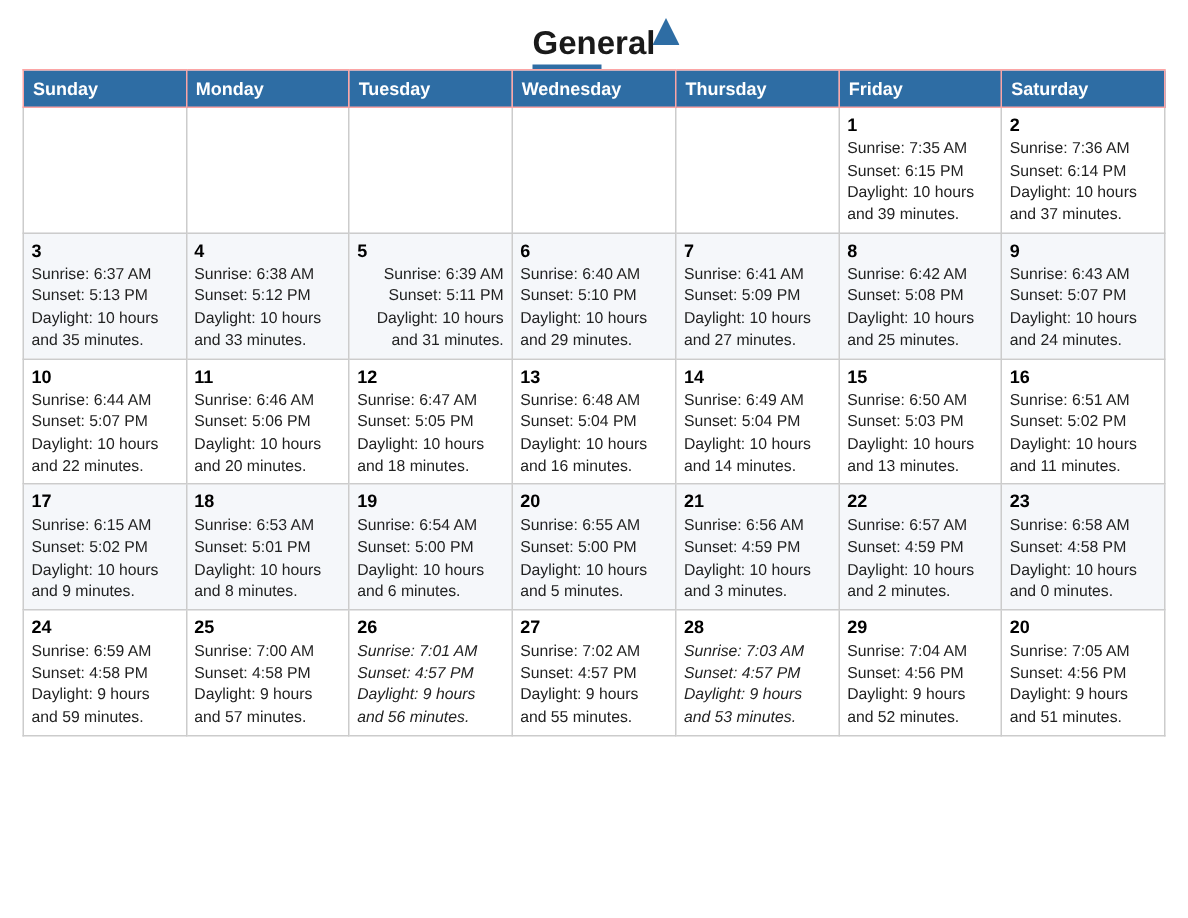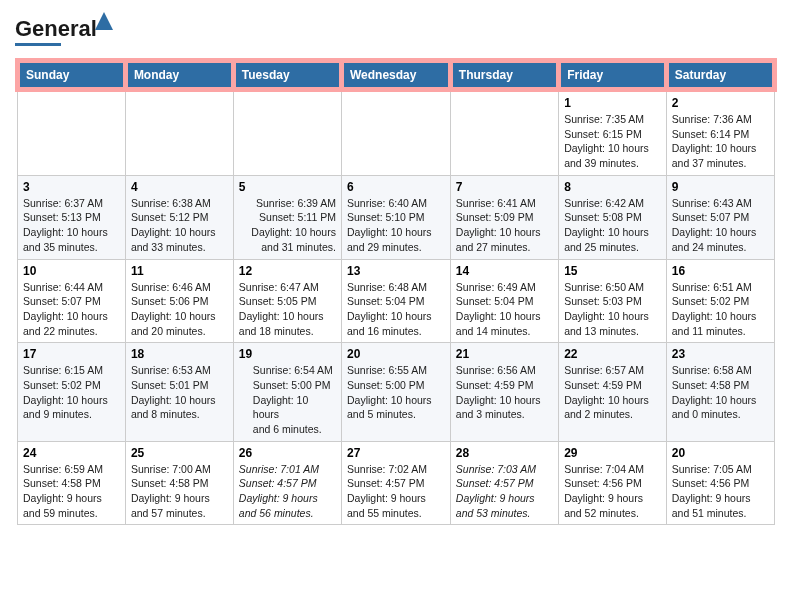--- a/index.html
+++ b/index.html
@@ -5,23 +5,23 @@
     * { box-sizing: border-box; margin: 0; padding: 0; }
     body {
       font-family: Arial, sans-serif;
       background: #fff;
       width: 792px;
       min-height: 612px;
       padding: 10px 15px;
     }
     .header-area {
       display: flex;
-      justify-content: flex-start;
+      justify-content: center;
       align-items: flex-start;
-      margin-bottom: 12px;
+      margin-bottom: 0;
     }
     .logo {
       display: flex;
       flex-direction: column;
       align-items: flex-start;
       margin-top: 6px;
     }
     .title-area {
       text-align: right;
     }
@@ -39,21 +39,21 @@
       border-collapse: collapse;
       font-size: 11px;
     }
     .calendar th {
       background: #2e6da4;
       color: #fff;
       text-align: left;
       padding: 5px 6px;
       font-size: 12px;
       font-weight: bold;
-      border: 5px solid #fca5a5;
+      border: 1px solid #fca5a5;
     }
     .calendar td {
       border: 1px solid #ccc;
       vertical-align: top;
       padding: 4px 5px;
       width: 110px;
       min-height: 70px;
       height: 72px;
       background: #fff;
     }
@@ -243,21 +243,21 @@
         </td>
         <td>
           <span class="day-num">18</span>
           <div class="day-info" style="white-space: pre-line;">Sunrise: 6:53 AM
 Sunset: 5:01 PM
 Daylight: 10 hours
 and 8 minutes.</div>
         </td>
         <td>
           <span class="day-num">19</span>
-          <div class="day-info" style="white-space: pre-line; margin-left: 14px;">Sunrise: 6:54 AM
+          <div class="day-info" style="white-space: pre-line;">Sunrise: 6:54 AM
 Sunset: 5:00 PM
 Daylight: 10 hours
 and 6 minutes.</div>
         </td>
         <td>
           <span class="day-num">20</span>
           <div class="day-info" style="white-space: pre-line;">Sunrise: 6:55 AM
 Sunset: 5:00 PM
 Daylight: 10 hours
 and 5 minutes.</div>

